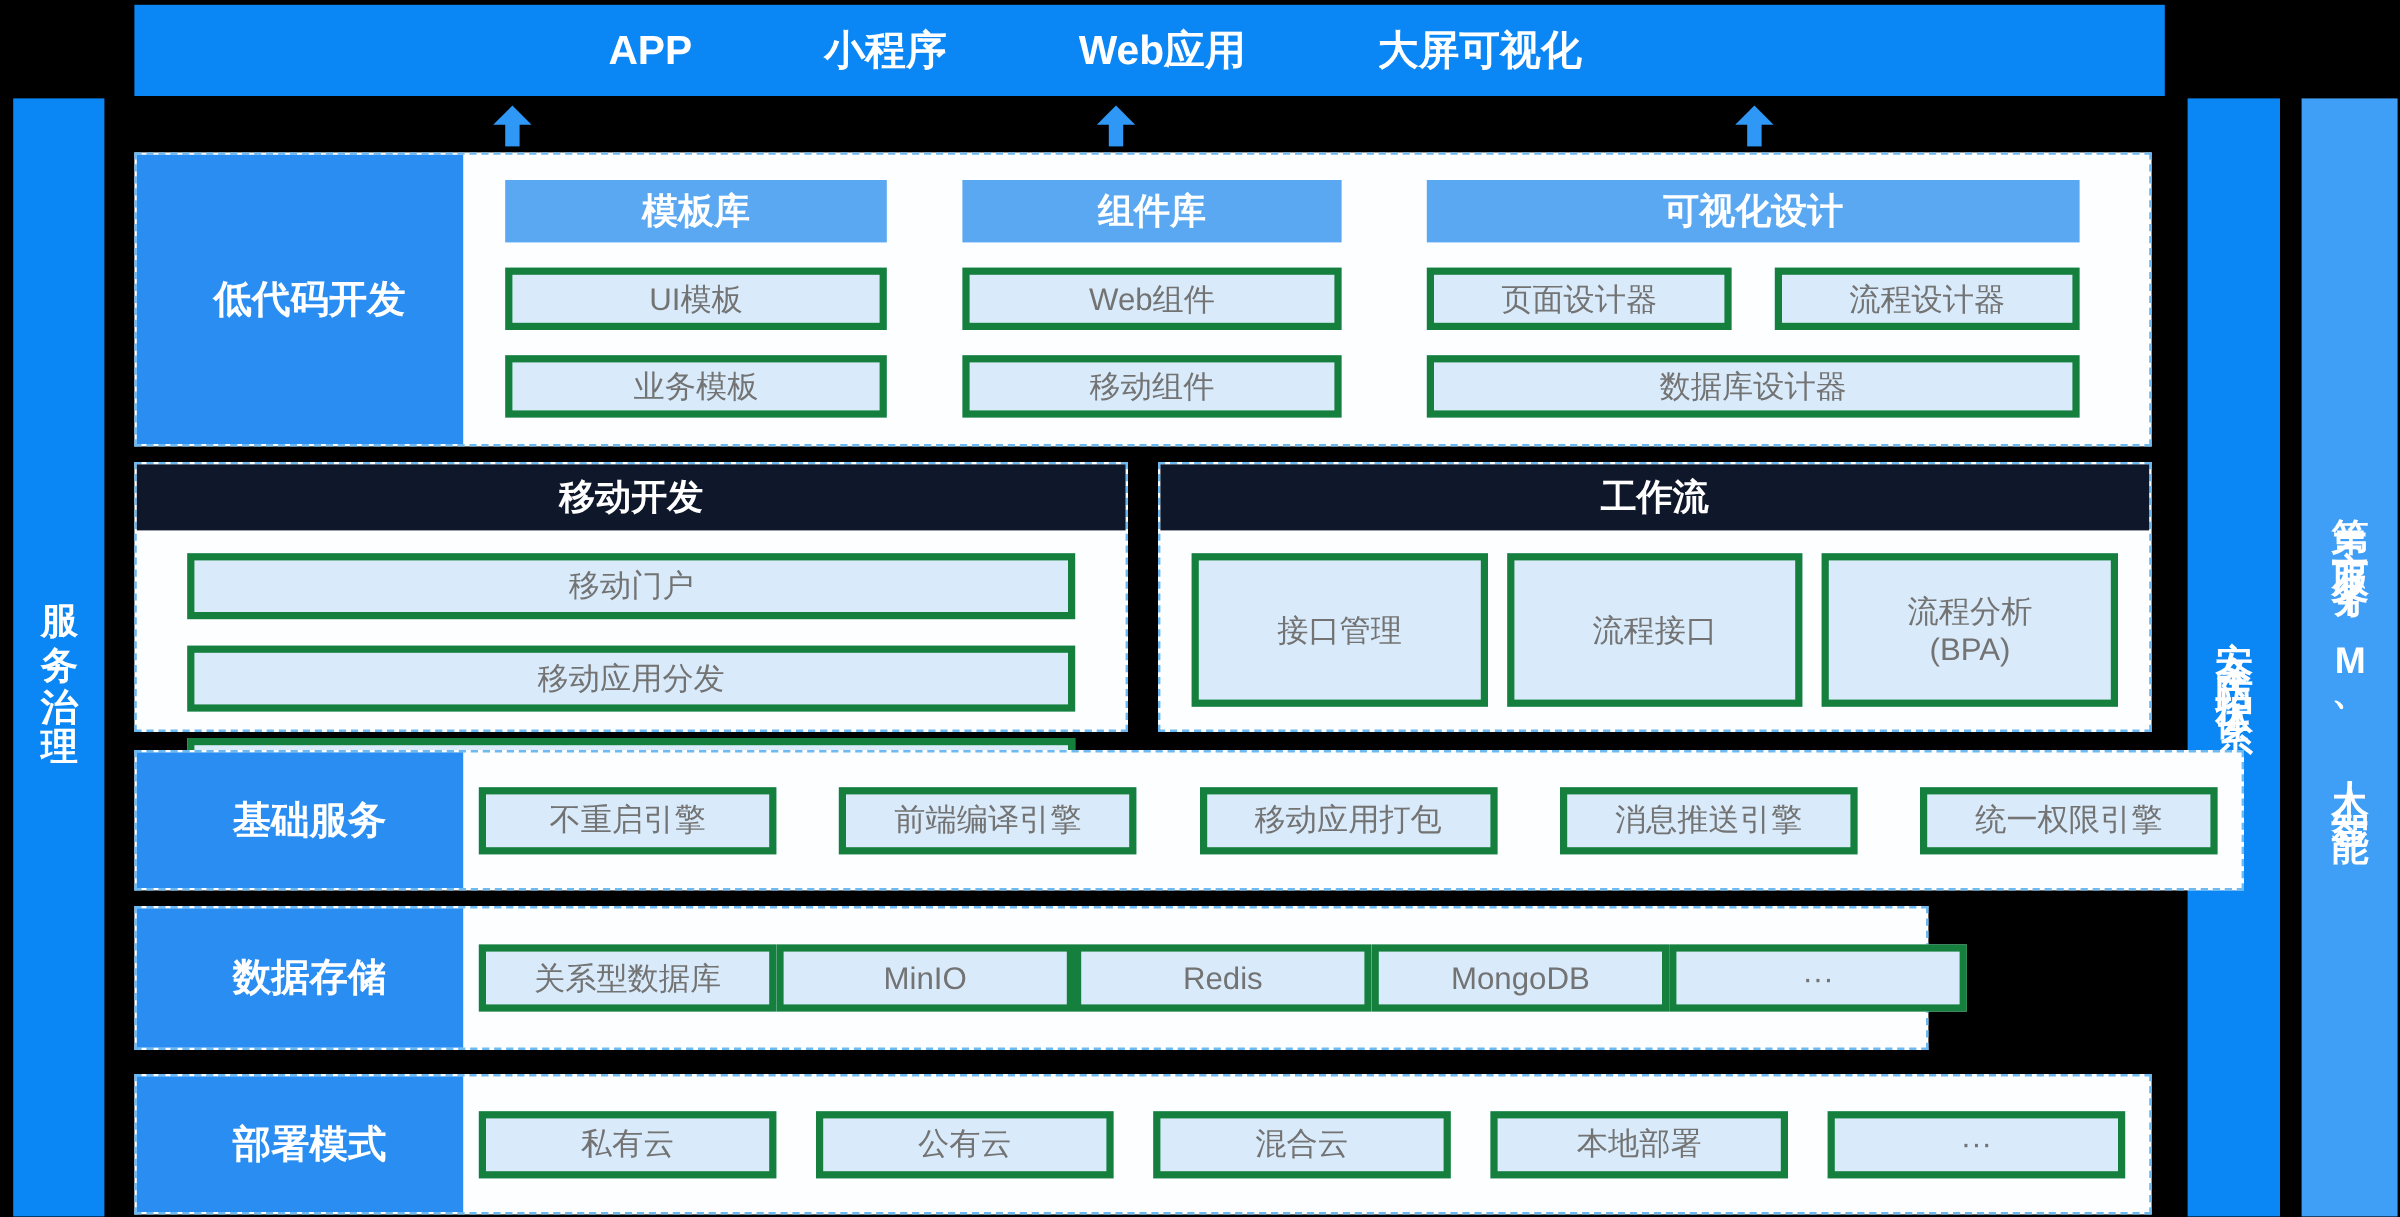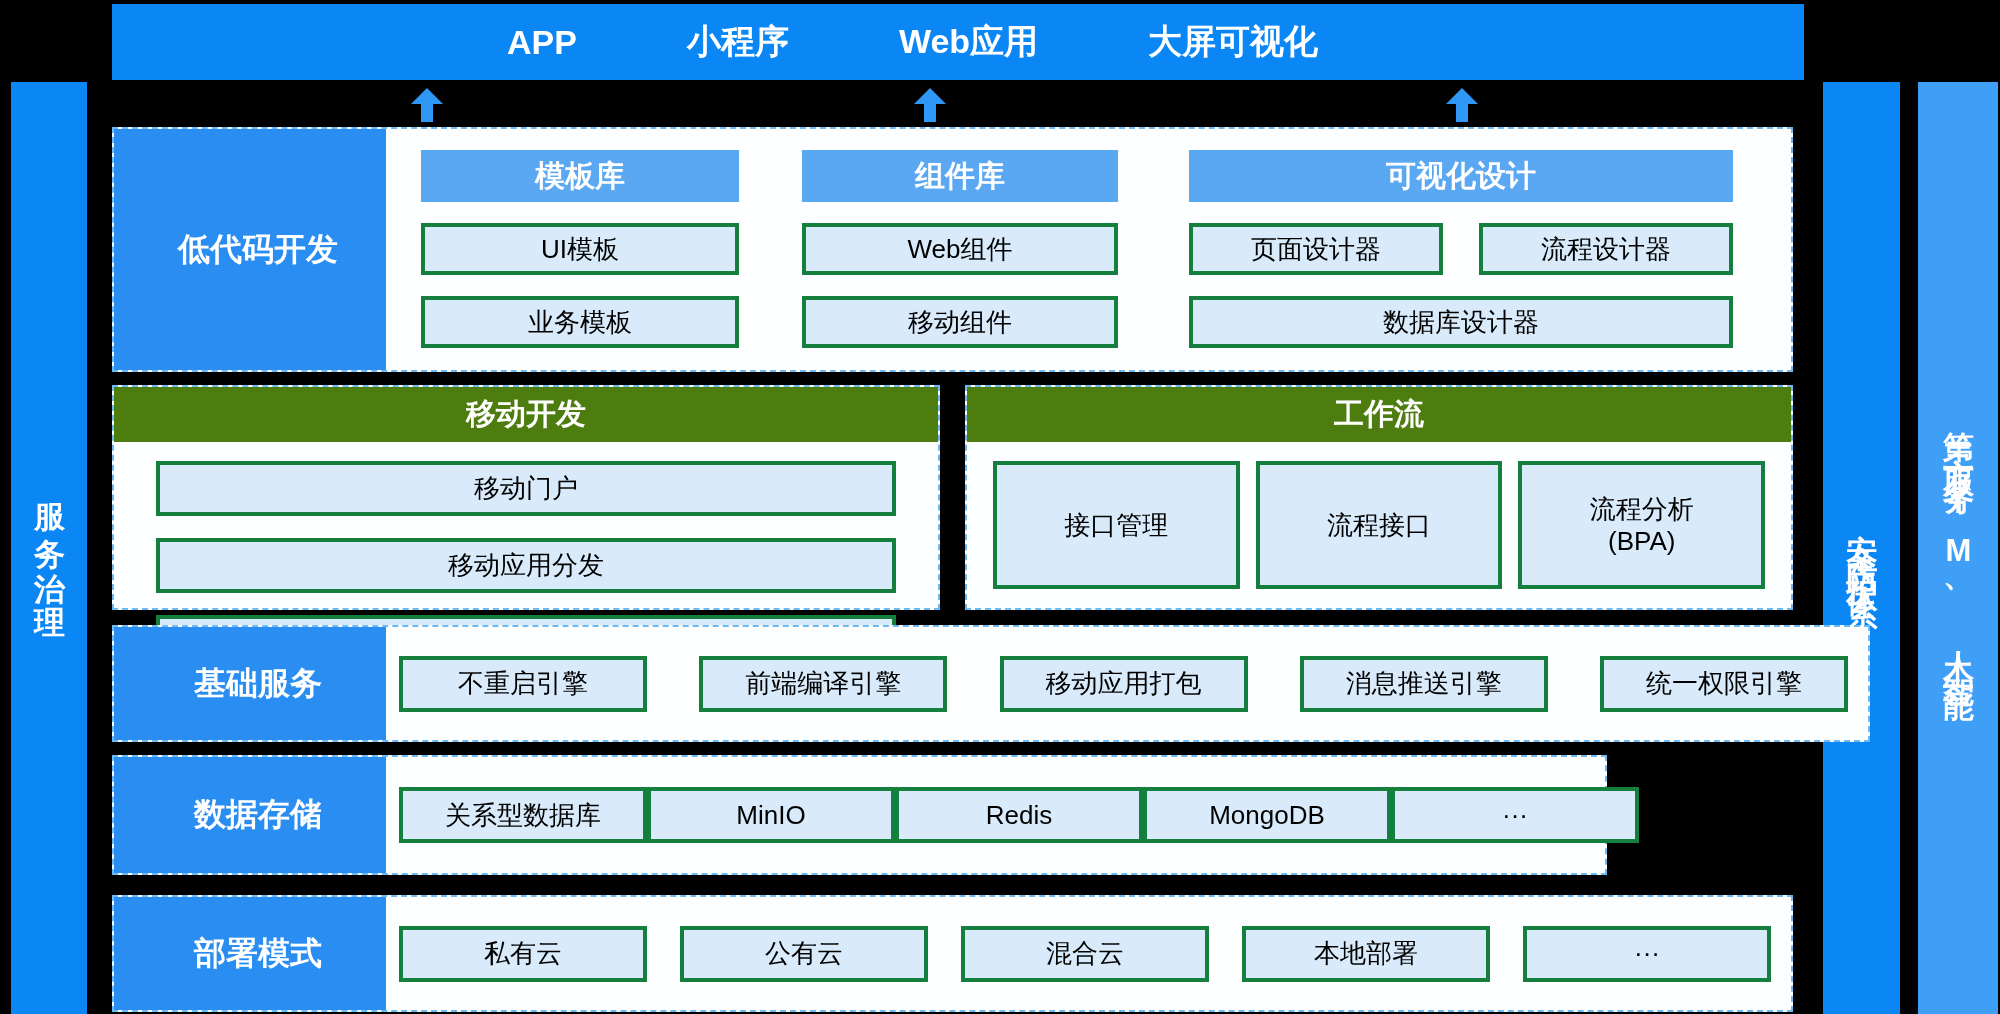--- a/index.html
+++ b/index.html
@@ -46,27 +46,27 @@
   .label-block{
     position:absolute;left:0;top:0;bottom:0;width:256px;background:#2a8df1;
     display:flex;align-items:center;justify-content:center;
     color:#fff;font-size:32px;font-weight:bold;padding-left:16px;
   }
   .subheader{
     background:#5aa7f2;color:#fff;font-size:30px;font-weight:bold;
     height:52px;display:flex;align-items:center;justify-content:center;flex:none;
   }
   .panel-header{
-    position:absolute;left:0;top:0;right:0;height:55px;background:#4d7c0f;
+    position:absolute;left:0;top:0;right:0;height:55px;background:#0f172a;
     display:flex;align-items:center;justify-content:center;
     color:#fff;font-size:30px;font-weight:bold;
   }
   .item{
-    background:#d9ebfb;border:4px solid #15803d;box-sizing:border-box;
-    color:#000000;font-size:26px;
+    background:#d9ebfb;border:6px solid #15803d;box-sizing:border-box;
+    color:#737373;font-size:26px;
     display:flex;align-items:center;justify-content:center;text-align:center;
   }
   
   .row1{left:112px;top:127px;width:1681px;height:245px;}
   .group{position:absolute;top:21px;display:flex;flex-direction:column;gap:21px;}
   .group .item{height:52px;flex:none;}
   .g1{left:307px;width:318px;}
   .g2{left:688px;width:316px;}
   .g3{left:1075px;width:544px;}
   .g3-pair{display:flex;gap:36px;}

